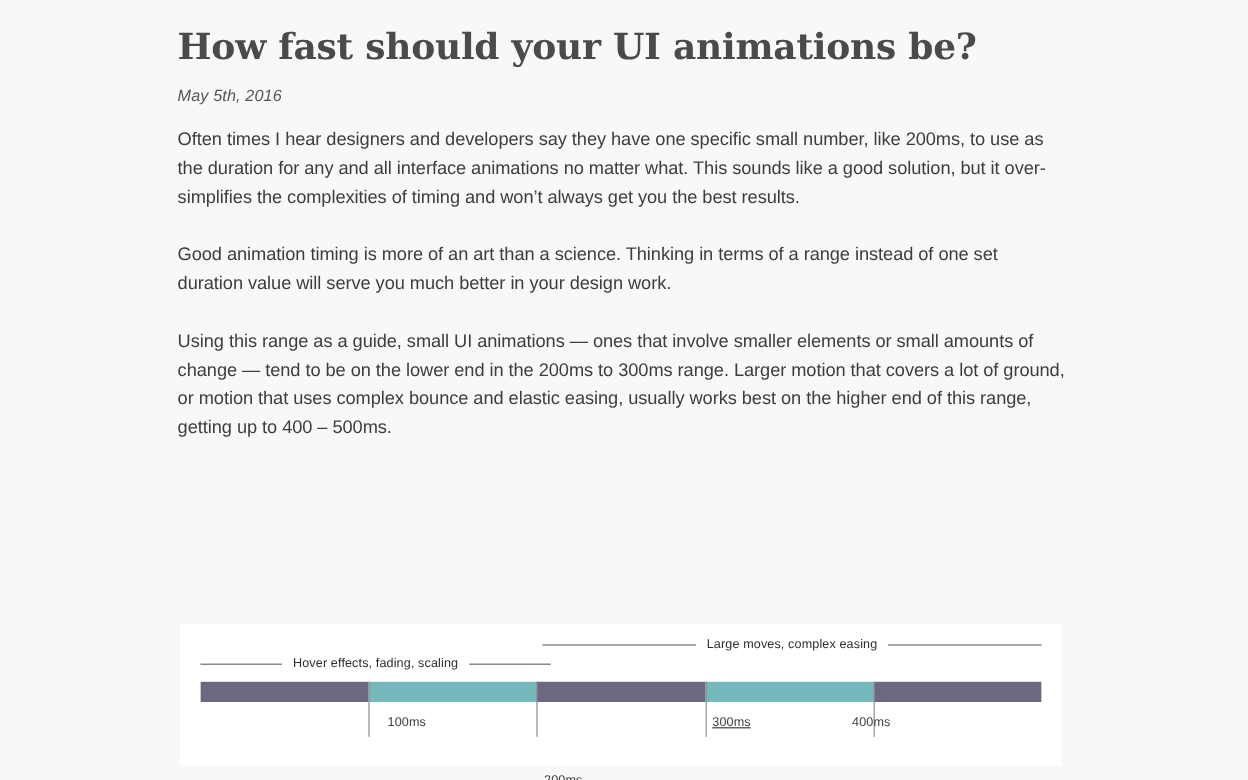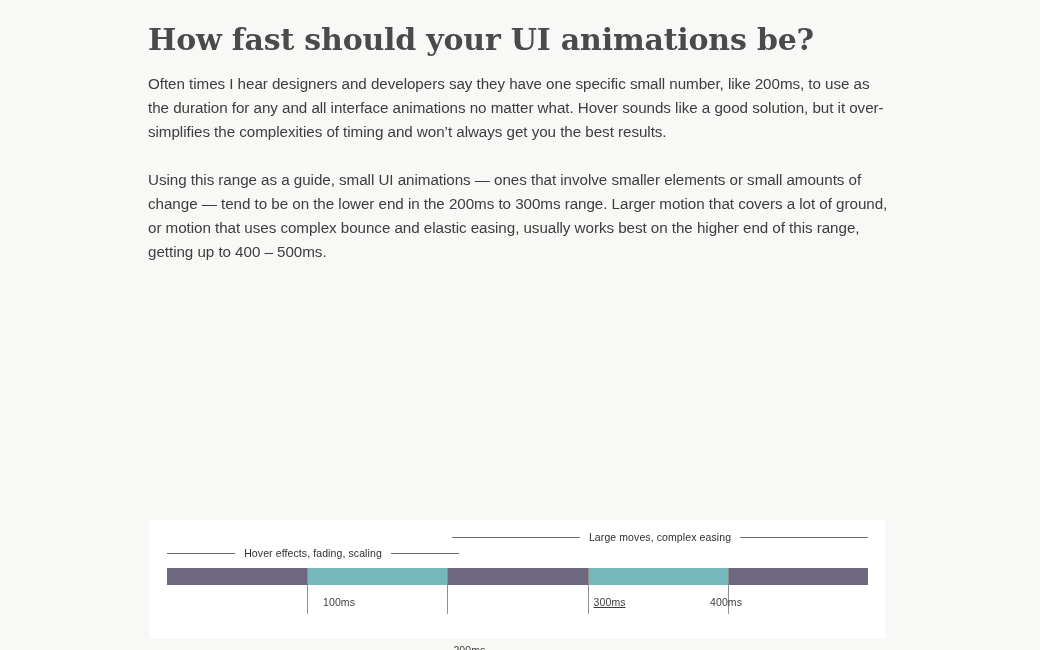--- a/index.html
+++ b/index.html
@@ -146,23 +146,25 @@
 </style>
 </head>
 <body>
 
 <div class="page">
 
   <div class="article">
 
     <h1 class="post-title">How fast should your UI animations be?</h1>
 
+    <div class="post-date">May 5th, 2016</div>
 
     <div class="body-text">
-      <p>Often times I hear designers and developers say they have one specific small number, like 200ms, to use as the duration for any and all interface animations no matter what. Hover sounds like a good solution, but it over-simplifies the complexities of timing and won’t always get you the best results.</p>
+      <p>Often times I hear designers and developers say they have one specific small number, like 200ms, to use as the duration for any and all interface animations no matter what. This sounds like a good solution, but it over-simplifies the complexities of timing and won’t always get you the best results.</p>
+      <p>Good animation timing is more of an art than a science. Thinking in terms of a range instead of one set duration value will serve you much better in your design work.</p>
       <p>Using this range as a guide, small UI animations — ones that involve smaller elements or small amounts of change — tend to be on the lower end in the 200ms to 300ms range. Larger motion that covers a lot of ground, or motion that uses complex bounce and elastic easing, usually works best on the higher end of this range, getting up to 400 – 500ms.</p>
     </div>
 
   </div>
 
   <div class="diagram-card">
     <div class="diagram-inner">
 
       <div class="annotation" id="annotation-upper">
         <span class="rule" style="background: rgb(111, 111, 111);"></span>

